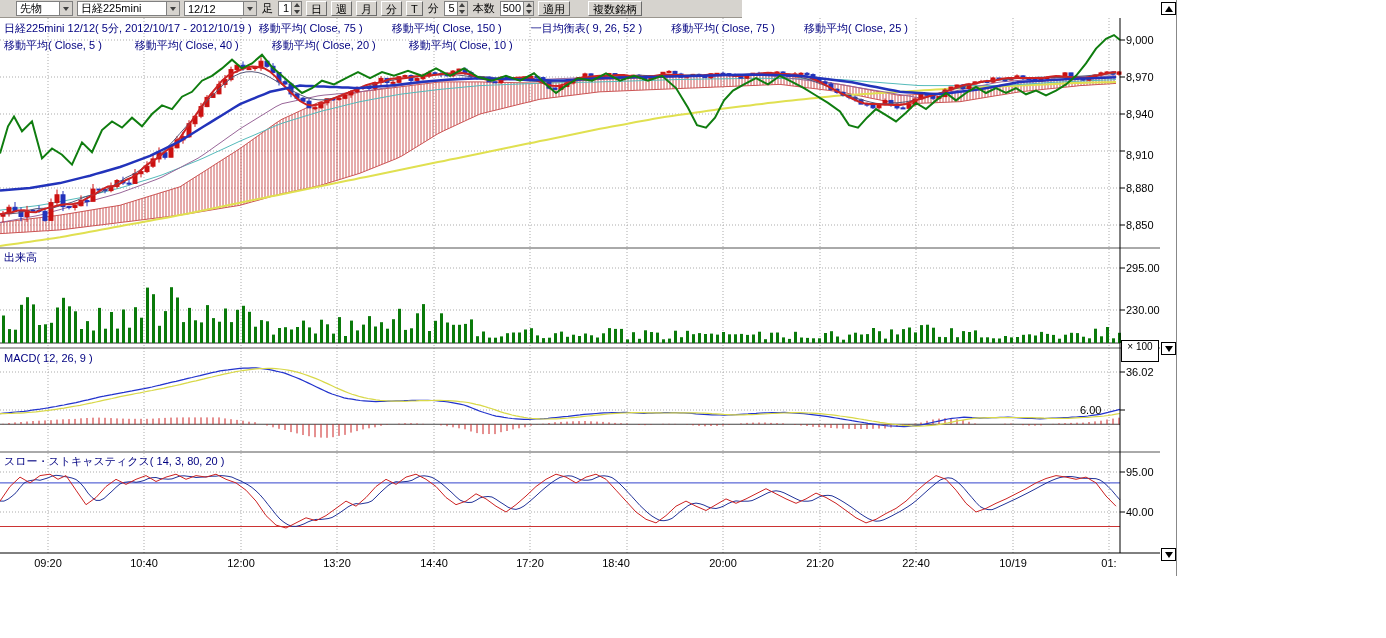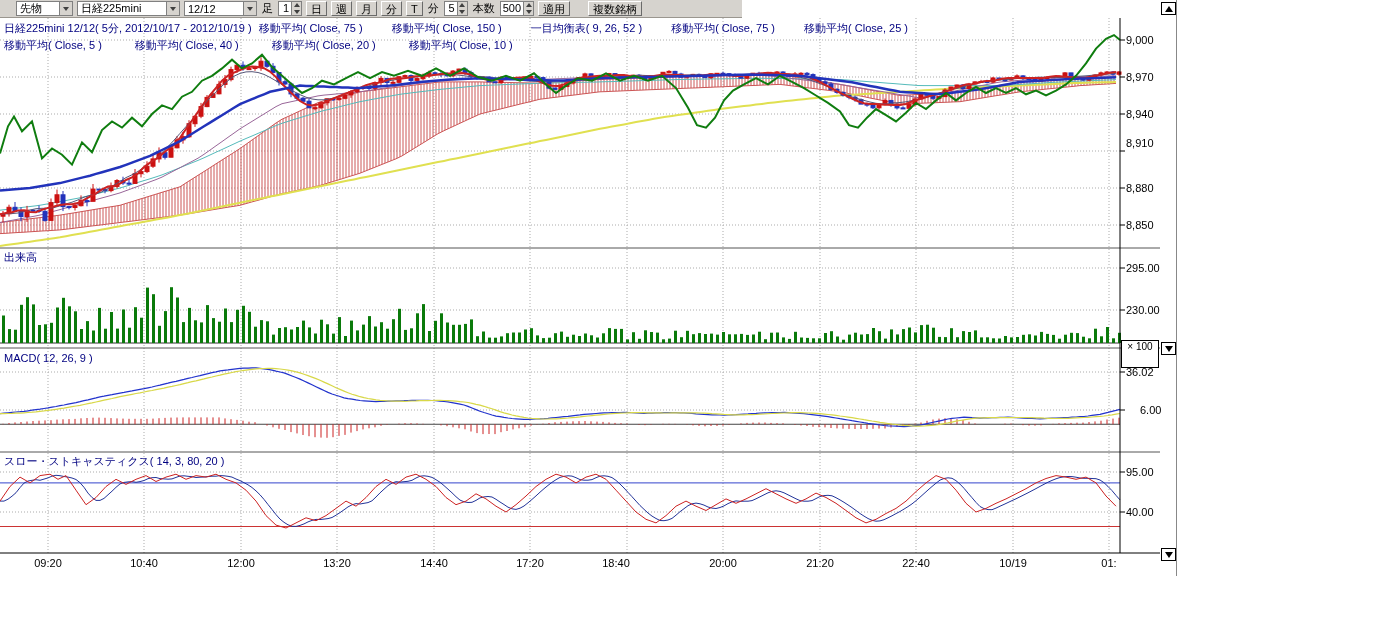--- a/index.html
+++ b/index.html
@@ -31,21 +31,21 @@
   .legend span.ttl { margin-right:4px; }
   .legend2 span { margin-right:30px; }
   .ptitle { position:absolute; left:4px; font-size:11px; color:#000080; z-index:5; white-space:nowrap; }
 
   #chart-svg { position:absolute; left:0; top:18px; z-index:1; }
 
   .ylabel { position:absolute; font-size:11px; color:#000; z-index:4; white-space:nowrap; }
   #xlabels { position:absolute; left:0; top:557px; width:1124px; height:15px; overflow:hidden; z-index:4; }
   .xlabel { position:absolute; font-size:11px; color:#000; width:44px; text-align:center; top:0; }
 
-  .mult-badge { position:absolute; left:1121px; top:340px; width:38px; height:28px; border:1px solid #000;
+  .mult-badge { position:absolute; left:1121px; top:340px; width:38px; height:22px; border:1px solid #000;
                 background:#fff; font-size:10px; text-align:center; line-height:12px; z-index:6; }
 
   .sarrow { position:absolute; left:1161px; width:15px; height:13px; border:1px solid #000; background:#fff;
             display:flex; align-items:center; justify-content:center; z-index:6; }
   .right-edge { position:absolute; left:1176px; top:0; width:1px; height:576px; background:#888; }
 </style>
 </head>
 <body>
 
 <div class="app" id="app">
@@ -958,22 +958,22 @@
       <div class="xlabel" style="left: 701px;">20:00</div>
       <div class="xlabel" style="left: 798px;">21:20</div>
       <div class="xlabel" style="left: 894px;">22:40</div>
       <div class="xlabel" style="left: 991px;">10/19</div>
       <div class="xlabel" style="left: 1087px;">01:</div>
     </div>
 
 <div class="ylabel" style="left: 1126px; top: 34px;">9,000</div>
     <div class="ylabel" style="left: 1126px; top: 71px;">8,970</div>
     <div class="ylabel" style="left: 1126px; top: 108px;">8,940</div>
-    <div class="ylabel" style="left: 1126px; top: 137px;">8,910</div>
+    <div class="ylabel" style="left: 1126px; top: 149px;">8,910</div>
     <div class="ylabel" style="left: 1126px; top: 182px;">8,880</div>
     <div class="ylabel" style="left: 1126px; top: 219px;">8,850</div>
     <div class="ylabel" style="left: 1126px; top: 262px;">295.00</div>
     <div class="ylabel" style="left: 1126px; top: 304px;">230.00</div>
     <div class="ylabel" style="left: 1126px; top: 366px;">36.02</div>
-    <div class="ylabel" style="left: 1140px; top: 404px;">6.00</div>
+    <div class="ylabel" style="left: 1080px; top: 404px;">6.00</div>
     <div class="ylabel" style="left: 1126px; top: 466px;">95.00</div>
     <div class="ylabel" style="left: 1126px; top: 506px;">40.00</div>
   </div>
 
 </body></html>

